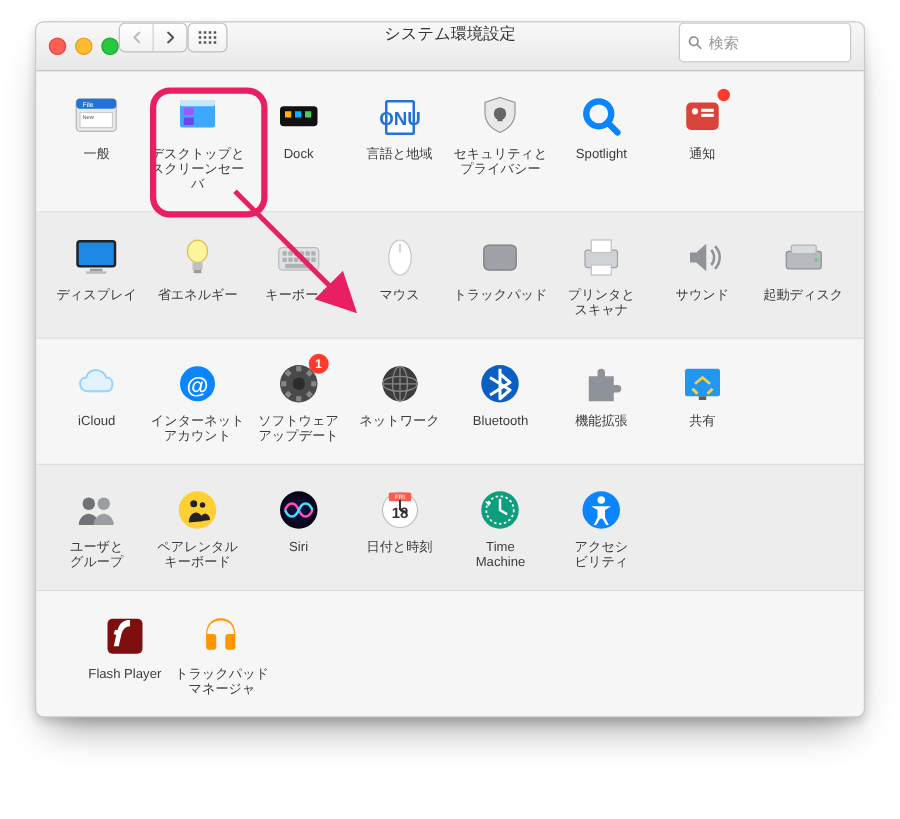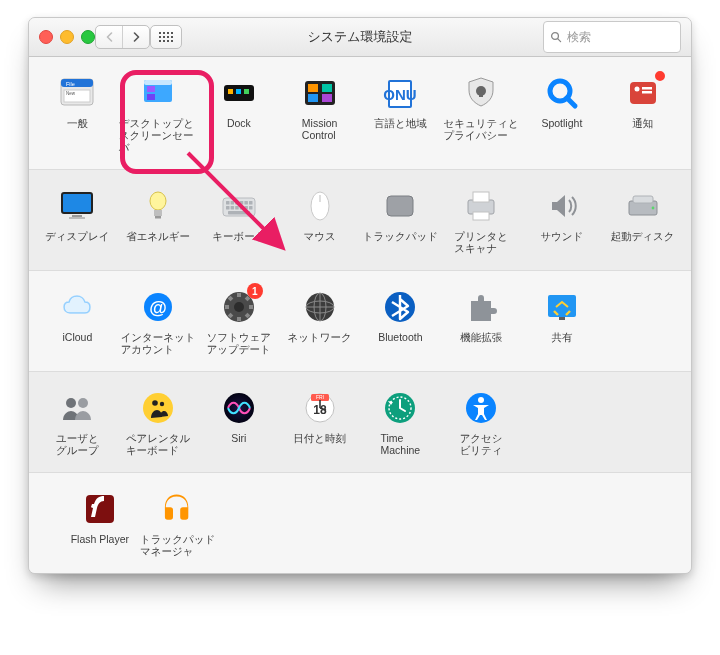--- a/index.html
+++ b/index.html
@@ -1,19 +1,19 @@
 <!DOCTYPE html>
 <html><head>
 <meta charset="utf-8">
 <style>
   html,body{margin:0;padding:0;background:#fff;font-family:-apple-system,"Helvetica Neue",Arial,sans-serif;}
   .stage{width:720px;height:655px;position:relative;padding:17px 28px;box-sizing:border-box;}
   .window{width:662px;border:1px solid #c8c8c8;border-radius:7px;background:#ececec;box-shadow:0 18px 30px -12px rgba(0,0,0,.45),0 3px 8px rgba(0,0,0,.15);overflow:hidden;}
   
-  .titlebar{height:38px;background:linear-gradient(#f8f8f8,#e8e8e8);border-bottom:1px solid #c6c6c6;display:flex;align-items:center;position:relative;padding:0 10px;gap:0;}
+  .titlebar{height:38px;background:linear-gradient(#f8f8f8,#e8e8e8);border-bottom:1px solid #c6c6c6;display:flex;position:relative;padding:0 10px;gap:0;}
   .traffic{display:flex;gap:7px;align-items:center;}
   .tl{width:12px;height:12px;border-radius:50%;}
   .tl.r{background:#ff5f57;border:1px solid #e24640;}
   .tl.y{background:#febc2e;border:1px solid #e1a125;}
   .tl.g{background:#28c840;border:1px solid #1fa533;}
   .seg{display:flex;border:1px solid #c1c1c1;border-radius:5px;overflow:hidden;height:22px;background:linear-gradient(#fff,#f1f1f1);}
   .seg button{all:unset;width:26px;display:flex;align-items:center;justify-content:center;color:#555;font-size:13px;cursor:default;}
   .seg button + button{border-left:1px solid #d0d0d0;}
   .seg button.dis{color:#bcbcbc;}
   .iconbtn{border:1px solid #c1c1c1;border-radius:5px;height:22px;width:30px;background:linear-gradient(#fff,#f1f1f1);display:flex;align-items:center;justify-content:center;}
@@ -25,21 +25,21 @@
   .search input{all:unset;font-size:12px;color:#444;width:100%;}
   .search input::placeholder{color:#9a9a9a;}
   
   .row{background:#f6f6f6;border-bottom:1px solid #dcdcdc;padding:14px 8px 14px 8px;}
   .row.alt{background:#ededed;}
   .row:last-child{border-bottom:none;padding-left:32px;}
   .grid{display:grid;grid-template-columns:repeat(8,1fr);gap:4px 0;}
   .cell{display:flex;flex-direction:column;align-items:center;justify-content:flex-start;gap:4px;cursor:default;padding:2px 1px;}
   .ic{width:40px;height:40px;display:flex;align-items:center;justify-content:center;position:relative;}
   .ic svg{display:block;}
-  .lab{font-size:10.5px;line-height:12px;color:#3c3c3c;text-align:left;min-height:24px;white-space:pre-line;}
+  .lab{font-size:10.5px;line-height:12px;color:#3c3c3c;text-align:center;min-height:24px;white-space:pre-line;}
   .badge{position:absolute;top:-4px;right:-4px;width:14px;height:14px;border-radius:50%;background:#ff3b30;border:2px solid #f6f6f6;box-sizing:border-box;}
   .badge.txt{width:16px;height:16px;color:#fff;font-size:10px;display:flex;align-items:center;justify-content:center;border:none;font-weight:600;}
   
   .annot{position:absolute;pointer-events:none;}
   .hlbox{border:5px solid #e91e63;border-radius:16px;}
 </style>
 </head>
 <body>
 <div class="stage">
 
@@ -123,33 +123,20 @@
                   <rect x="9" y="16" width="5" height="5" fill="#ffb400"></rect>
                   <rect x="17" y="16" width="5" height="5" fill="#00b7ff"></rect>
                   <rect x="25" y="16" width="5" height="5" fill="#42d15c"></rect>
                 </svg>
               </div>
               <div class="lab">Dock</div>
             </div>
             <div class="cell">
               <div class="ic">
                 <svg width="40" height="40" viewBox="0 0 40 40">
-                  <rect x="5" y="8" width="30" height="24" rx="3" fill="#222"></rect>
-                  <rect x="8" y="11" width="10" height="8" fill="#ff9500"></rect>
-                  <rect x="22" y="11" width="10" height="8" fill="#00c4a5"></rect>
-                  <rect x="8" y="21" width="10" height="8" fill="#2196f3"></rect>
-                  <rect x="22" y="21" width="10" height="8" fill="#aa46d6"></rect>
-                </svg>
-              </div>
-              <div class="lab">Mission
-Control</div>
-            </div>
-            <div class="cell">
-              <div class="ic">
-                <svg width="40" height="40" viewBox="0 0 40 40">
                   <rect x="8" y="7" width="24" height="28" rx="2" fill="#2173d8"></rect>
                   <rect x="10" y="9" width="20" height="24" fill="#fff"></rect>
                   <text x="20" y="27" font-size="15" fill="#2173d8" text-anchor="middle" font-family="Arial" font-weight="bold">ONU</text>
                 </svg>
               </div>
               <div class="lab">言語と地域</div>
             </div>
             <div class="cell">
               <div class="ic">
                 <svg width="40" height="40" viewBox="0 0 40 40">

